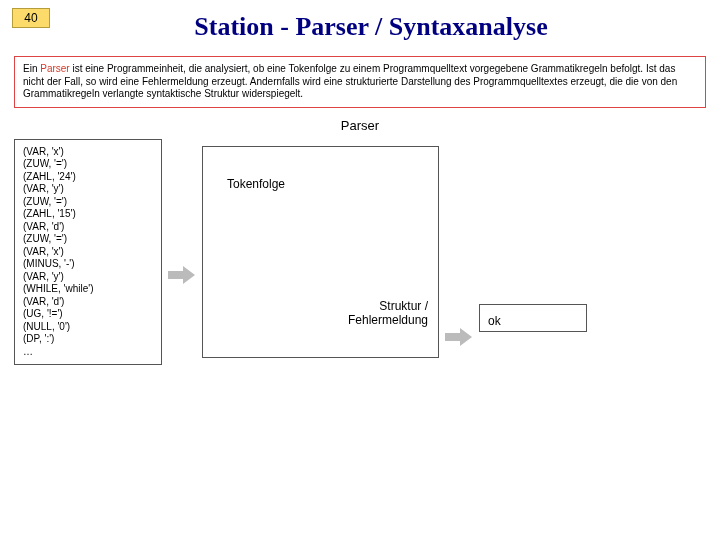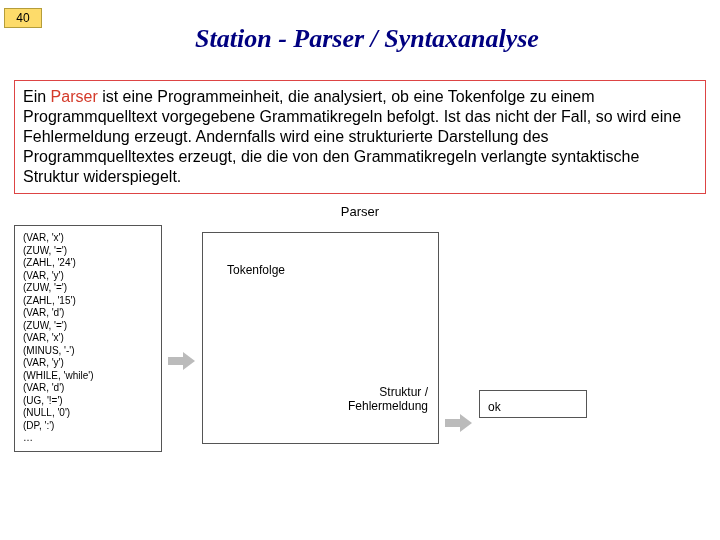--- a/index.html
+++ b/index.html
@@ -8,46 +8,45 @@
     width: 720px;
     height: 540px;
     font-family: Verdana, Arial, sans-serif;
     background: #fff;
     color: #000;
     box-sizing: border-box;
   }
   .header {
     display: flex;
     align-items: flex-start;
-    padding: 8px 8px 4px 4px;
+    padding: 8px 8px 4px 12px;
   }
   .slide-num {
     background: #fddb6a;
     border: 1px solid #b59d3a;
     width: 36px;
     text-align: center;
     font-size: 12px;
     padding: 2px 0;
     margin-right: 30px;
   }
   .title {
     color: #000080;
     font-size: 26px;
     font-family: "Times New Roman", serif;
-    margin: 16px;
+    margin: 4px;
     flex: 1;
     text-align: center;
     padding-right: 50px;
-    font-style: italic;
   }
   .def-box {
     border: 1px solid #d44;
     margin: 6px 14px 10px 14px;
     padding: 6px 8px;
-    font-size: 16px;
+    font-size: 10px;
     line-height: 1.25;
   }
   .def-box .hl {
     color: #d43a2a;
   }
   .parser-label {
     text-align: center;
     font-size: 13px;
     margin: 10px 0 6px 0;
   }

